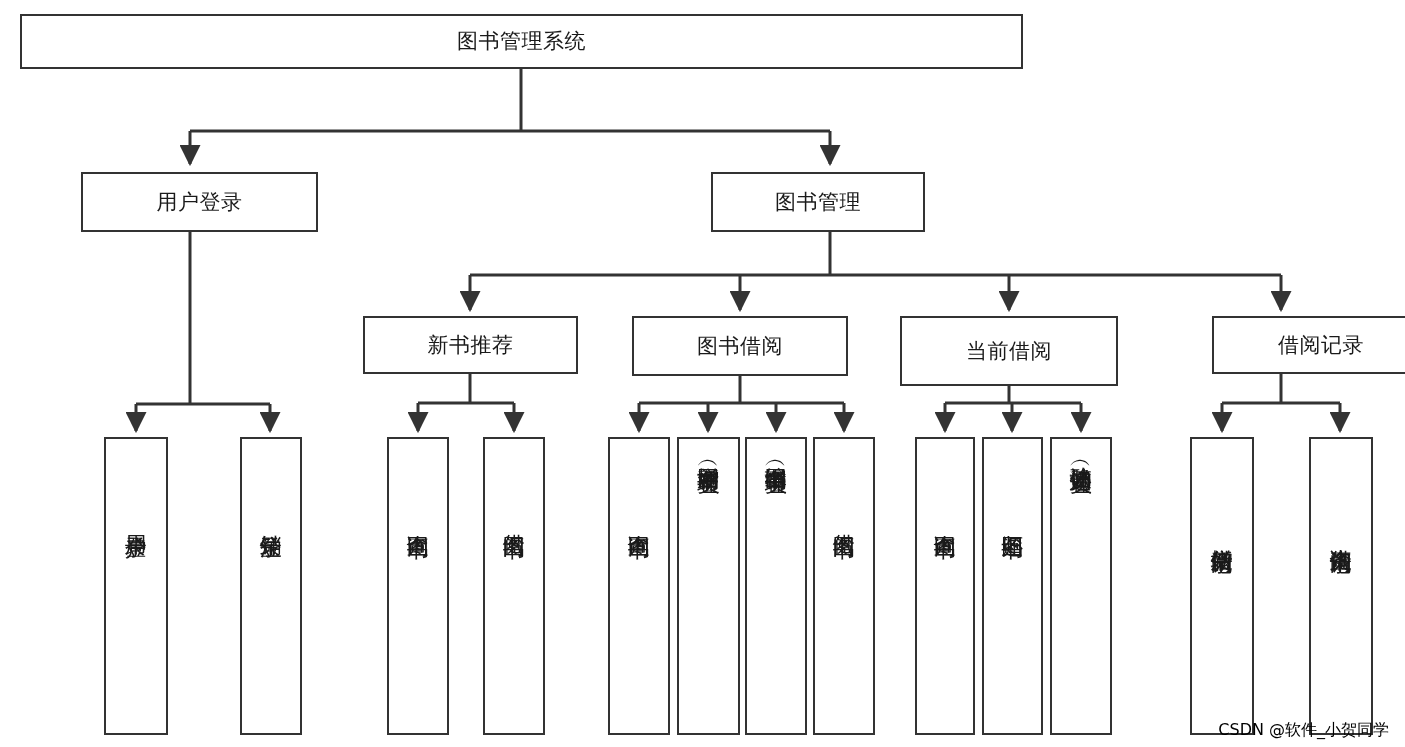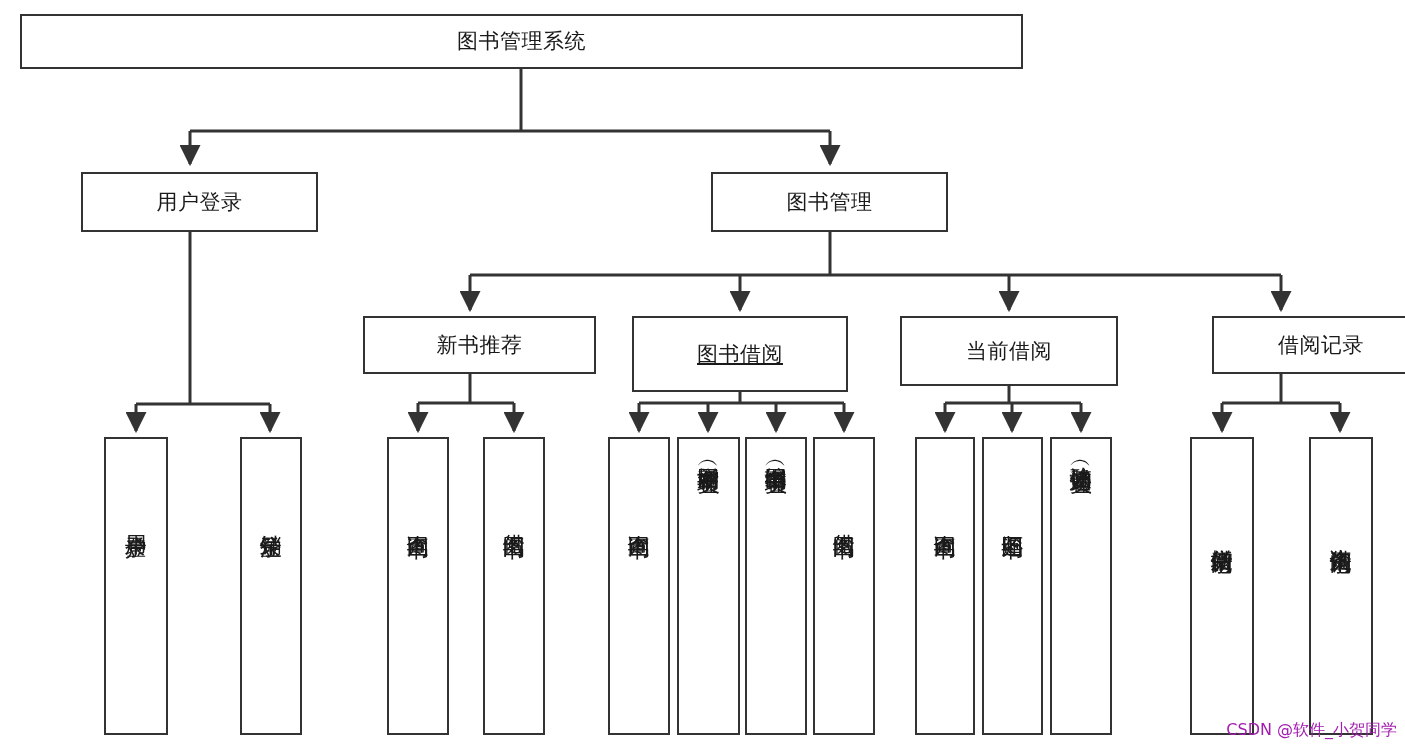--- a/index.html
+++ b/index.html
@@ -65,24 +65,24 @@
     margin-top: 78px;
   }
   .leaf-tall .label {
     margin-top: 10px;
   }
   .leaf-short .label {
     margin-top: 92px;
   }
   #watermark {
     position: absolute;
-    right: 8px;
+    right: 16px;
     bottom: 6px;
     font-size: 16px;
-    color: #a21caf;
+    color: #000000;
     font-family: "DejaVu Sans", "Liberation Sans", sans-serif;
     white-space: nowrap;
     user-select: none;
   }
 </style>
 </head>
 <body>
 
 <div id="diagram-root">
 
@@ -137,29 +137,29 @@
   </svg>
 
   <div class="node node-root" style="left:20px; top:14px; width:1003px; height:55px;">
     <span class="label">图书管理系统</span>
   </div>
 
   <div class="node node-l1" style="left:81px; top:172px; width:237px; height:60px;">
     <span class="label">用户登录</span>
   </div>
 
-  <div class="node node-l1" style="left:711px; top:172px; width:237px; height:60px;">
+  <div class="node node-l1" style="left:711px; top:172px; width:214px; height:60px;">
     <span class="label">图书管理</span>
   </div>
 
-  <div class="node node-l2" style="left:363px; top:316px; width:233px; height:58px;">
+  <div class="node node-l2" style="left:363px; top:316px; width:215px; height:58px;">
     <span class="label">新书推荐</span>
   </div>
 
-  <div class="node node-l2" style="left:632px; top:316px; width:216px; height:76px;text-decoration:underline;">
+  <div class="node node-l2" style="left:632px; top:316px; width:216px; height:60px;">
     <span class="label">图书借阅</span>
   </div>
 
   <div class="node node-l2" style="left:900px; top:316px; width:218px; height:70px;">
     <span class="label">当前借阅</span>
   </div>
 
   <div class="node node-l2" style="left:1212px; top:316px; width:218px; height:58px;">
     <span class="label">借阅记录</span>
   </div>

